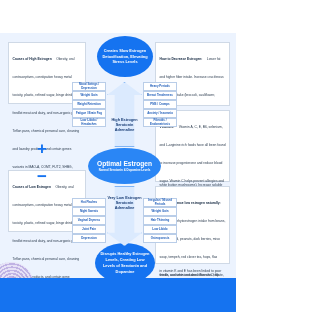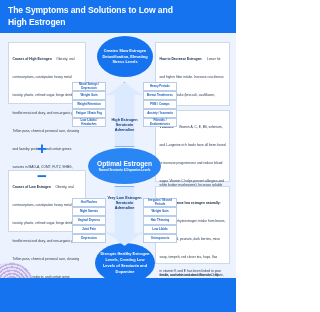--- a/index.html
+++ b/index.html
@@ -117,23 +117,20 @@
   .footer {
     position:absolute; left:0; top:278px; width:236px; height:34px;
     background:#1573f0;
   }
 </style>
 </head>
 <body>
 
 <div class="page">
 
-  <div class="header">
-    <div class="header-title">The Symptoms and Solutions to Low and High Estrogen</div>
-  </div>
 
   <div class="body-bg"></div>
 
   <div class="panel" id="panel-causes-high">
     <h3>Causes of High Estrogen</h3>
     <p>Obesity, oral contraceptives, constipation heavy metal toxicity, plastic, refined sugar, binge drinking, feedlot meat and dairy, and non-organic plants, Teflon pans, chemical personal care, cleaning and laundry products, and certain genes variants in MAO-A, COMT, FUT2, SHBG, CYP1A2, CYP1A1, CYP3A4, CYP2C19, and CYP1B1.</p>
   </div>
 
   <div class="panel" id="panel-causes-low">
     <h3>Causes of Low Estrogen</h3>

